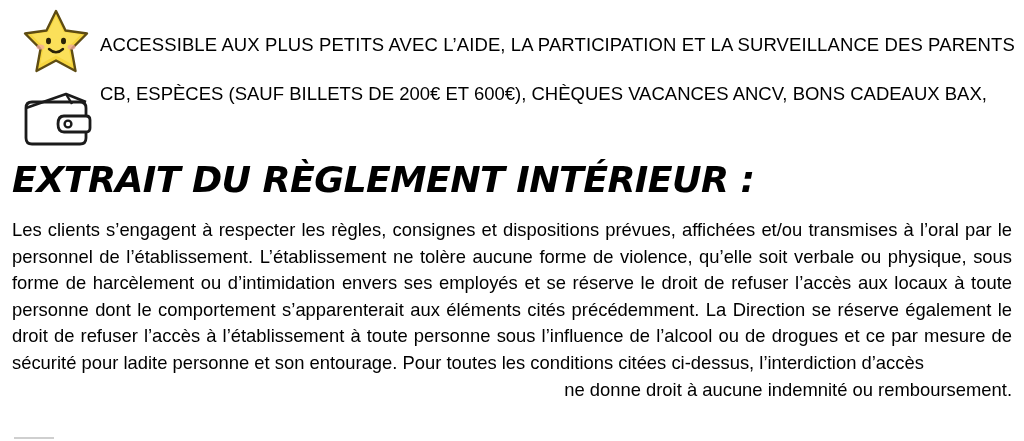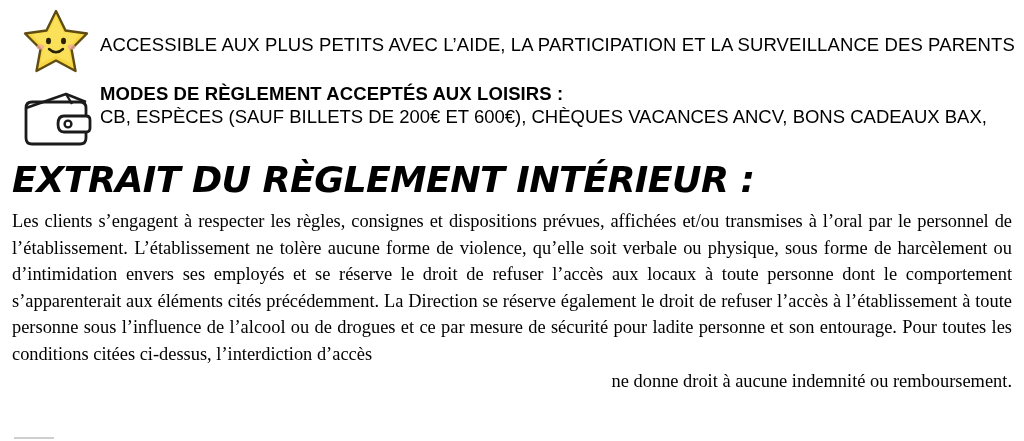--- a/index.html
+++ b/index.html
@@ -20,20 +20,21 @@
     position: relative;
     width: 1024px;
     height: 441px;
     box-sizing: border-box;
   }
 
   
   .info-row {
     display: flex;
     align-items: flex-start;
+    text-align: center;
   }
 
   .row-star {
     position: absolute;
     left: 0;
     top: 6px;
     width: 1024px;
   }
 
   .icon-cell {
@@ -104,27 +105,26 @@
     letter-spacing: -0.6px;
     transform: scaleX(1.04);
     transform-origin: left center;
     white-space: nowrap;
   }
 
   
   .reglement-body {
     position: absolute;
     left: 12px;
-    top: 208px;
+    top: 217px;
     width: 1000px;
     font-size: 18.4px;
     line-height: 26.6px;
     text-align: justify;
     text-justify: inter-word;
-    font-family: Liberation Serif, serif;
   }
   .reglement-body .lastline {
     text-align: right;
   }
 
   
   .bottom-rule {
     position: absolute;
     left: 14px;
     bottom: 2px;
@@ -161,21 +161,20 @@
         <svg width="74" height="60" viewBox="0 0 74 60" aria-hidden="true">
           <path d="M6 18 L46 4 L66 12" fill="none" stroke="#1b1b1b" stroke-width="2.6" stroke-linejoin="round"></path>
           <path d="M6 18 L6 48 Q6 54 12 54 L60 54 Q66 54 66 48 L66 18 Q66 12 60 12 L12 12 Q6 12 6 18 Z" fill="none" stroke="#1b1b1b" stroke-width="2.8" stroke-linejoin="round"></path>
           <path d="M46 4 L52 14" fill="none" stroke="#1b1b1b" stroke-width="2.4"></path>
           <path d="M44 26 L66 26 Q70 26 70 30 L70 38 Q70 42 66 42 L44 42 Q38 42 38 34 Q38 26 44 26 Z" fill="#ffffff" stroke="#1b1b1b" stroke-width="2.8" stroke-linejoin="round"></path>
           <circle cx="48" cy="34" r="3.4" fill="none" stroke="#1b1b1b" stroke-width="2.4"></circle>
         </svg>
       </div>
     </div>
     <div class="pay-block">
-      <div class="pay-title">MODES DE RÈGLEMENT ACCEPTÉS AUX LOISIRS :</div>
       <div class="pay-body">CB, ESPÈCES (SAUF BILLETS DE 200€ ET 600€), CHÈQUES VACANCES ANCV, BONS CADEAUX BAX,</div>
     </div>
   </div>
 
   <div class="reglement-heading">EXTRAIT DU RÈGLEMENT INTÉRIEUR :</div>
 
   <div class="reglement-body">
     <span>Les clients s’engagent à respecter les règles, consignes et dispositions prévues, affichées et/ou transmises à l’oral par le personnel de l’établissement. L’établissement ne tolère aucune forme de violence, qu’elle soit verbale ou physique, sous forme de harcèlement ou d’intimidation envers ses employés et se réserve le droit de refuser l’accès aux locaux à toute personne dont le comportement s’apparenterait aux éléments cités précédemment. La Direction se réserve également le droit de refuser l’accès à l’établissement à toute personne sous l’influence de l’alcool ou de drogues et ce par mesure de sécurité pour ladite personne et son entourage. Pour toutes les conditions citées ci-dessus, l’interdiction d’accès</span>
     <div class="lastline">ne donne droit à aucune indemnité ou remboursement.</div>
   </div>

